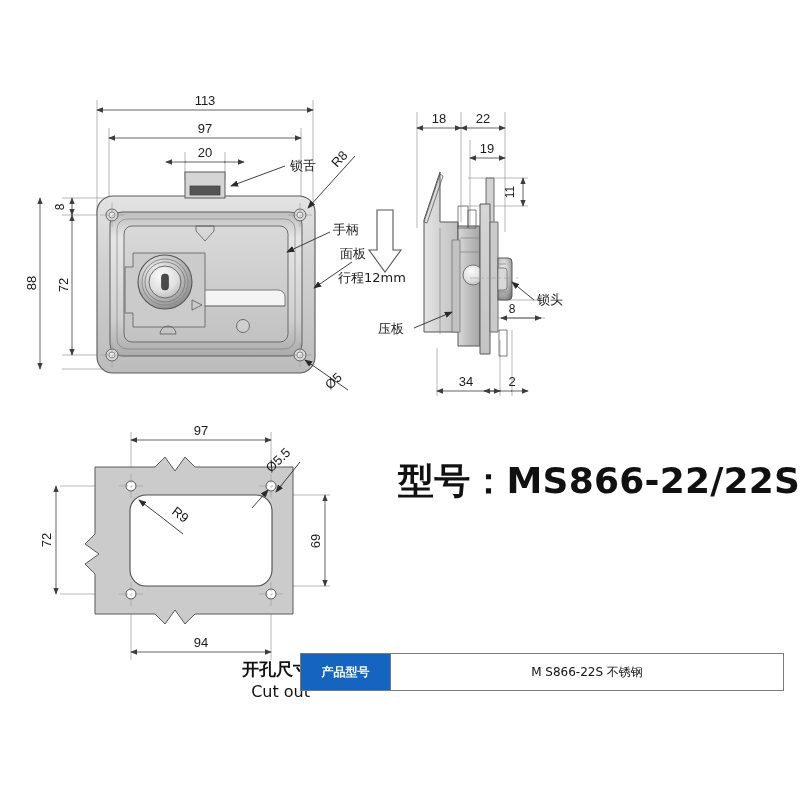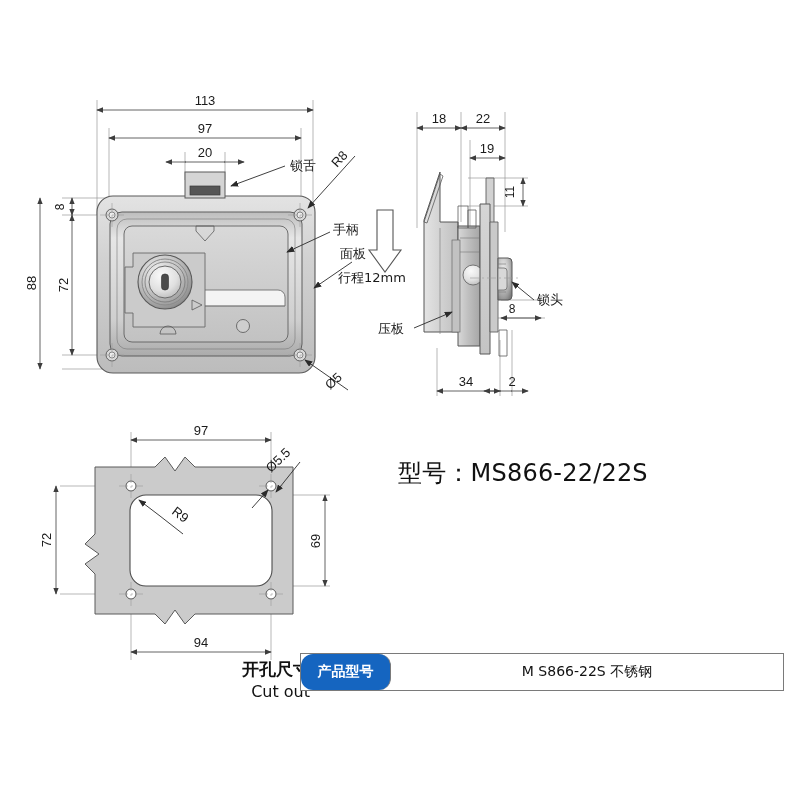--- a/index.html
+++ b/index.html
@@ -19,44 +19,43 @@
   .extline{stroke:#9a9a9a;stroke-width:.7;fill:none;}
   .leader{stroke:#2a2a2a;stroke-width:.9;fill:none;}
   .outl2{stroke:#5a5a5a;stroke-width:.8;fill:none;}
   .thin{stroke:#777;stroke-width:.6;fill:none;}
   .ctr{stroke:#9a9a9a;stroke-width:.6;fill:none;stroke-dasharray:9 3 2 3;}
 
   
   #modelno{
     position:absolute;
     left:398px; top:457px;
-    font-size:24px;
+    font-size:36px;
     font-family:"DejaVu Sans","Liberation Sans",sans-serif;
-    font-weight:400;
+    font-weight:700;
     color:#111;
     white-space:nowrap;
     letter-spacing:.2px;
   }
   
   #spectable{
     position:absolute;
     left:300px; top:653px;
     width:484px; height:38px;
     display:flex;
     border:1px solid #7a7a7a;
     box-sizing:border-box;
     background:#fff;
   }
   #spectable .cell{
     display:flex;align-items:center;justify-content:center;
     font-family:"DejaVu Sans","Liberation Sans",sans-serif;
-    font-size:14px;
+    font-size:12px;
     box-sizing:border-box;
     height:100%;
-    border-radius:12px;
   }
   #spectable .hdr{
     width:90px;
     background:#1565c0;
     color:#ffffff;
     font-weight:700;
     border-right:1px solid #7a7a7a;
   }
   #spectable .val{
     flex:1;

